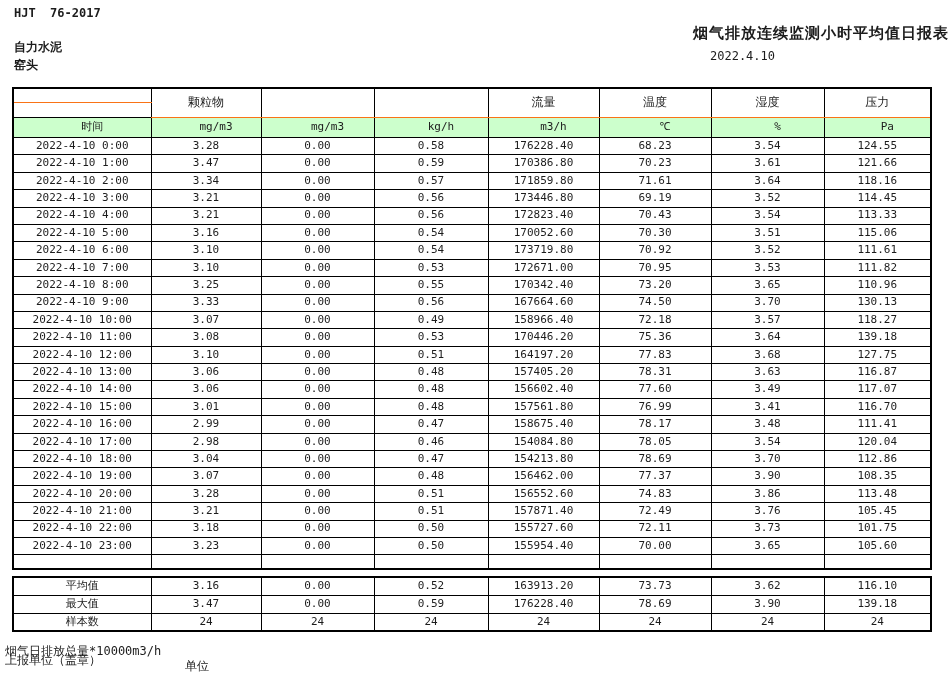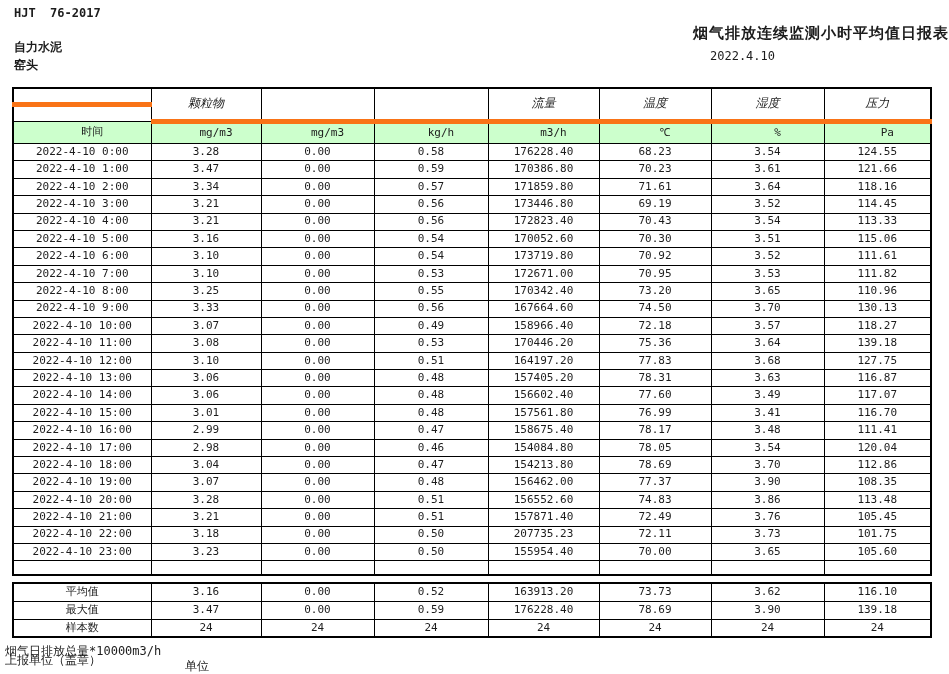--- a/index.html
+++ b/index.html
@@ -18,21 +18,21 @@
   table{border-collapse:collapse;table-layout:fixed;width:918px;}
   td,th{
     border:1px solid #000;font-size:11px;font-weight:normal;
     text-align:center;vertical-align:middle;padding:0;overflow:hidden;
     line-height:1.15;
   }
   .c0{width:138px}.c1{width:110px}.c2{width:113px}.c3{width:114px}
   .c4{width:111px}.c5{width:112px}.c6{width:113px}.c7{width:107px}
   table.main{border:2px solid #000;}
   table.summary{border:2px solid #000;margin-top:6px;}
-  tr.ghead-a td{height:13px;border-bottom:5px solid #f97316;font-style:italic;}
+  tr.ghead-a td{height:13px;border-bottom:1px solid #f97316;}
   tr.ghead-a td.spanned{height:auto;font-size:12px;}
   tr.ghead-b td{height:14px;}
   tr.unit-row td{height:19px;background:var(--green,#ccffcc);font-size:11px;padding-left:20px;}
   tr.data-row td{height:16.4px;}
   tr.blank-row td{height:13px;}
   table.summary td{height:16.6px;}
   .footer-note1{left:5px;top:643px;font-size:12px;}
   .footer-note2{left:5px;top:652px;font-size:12px;}
   .footer-note3{left:185px;top:658px;font-size:12px;}
 </style>
@@ -301,21 +301,21 @@
           <td>157871.40</td>
           <td>72.49</td>
           <td>3.76</td>
           <td>105.45</td>
         </tr>
         <tr class="data-row">
           <td>2022-4-10 22:00</td>
           <td>3.18</td>
           <td>0.00</td>
           <td>0.50</td>
-          <td>207735.23</td>
+          <td>155727.60</td>
           <td>72.11</td>
           <td>3.73</td>
           <td>101.75</td>
         </tr>
         <tr class="data-row">
           <td>2022-4-10 23:00</td>
           <td>3.23</td>
           <td>0.00</td>
           <td>0.50</td>
           <td>155954.40</td>

